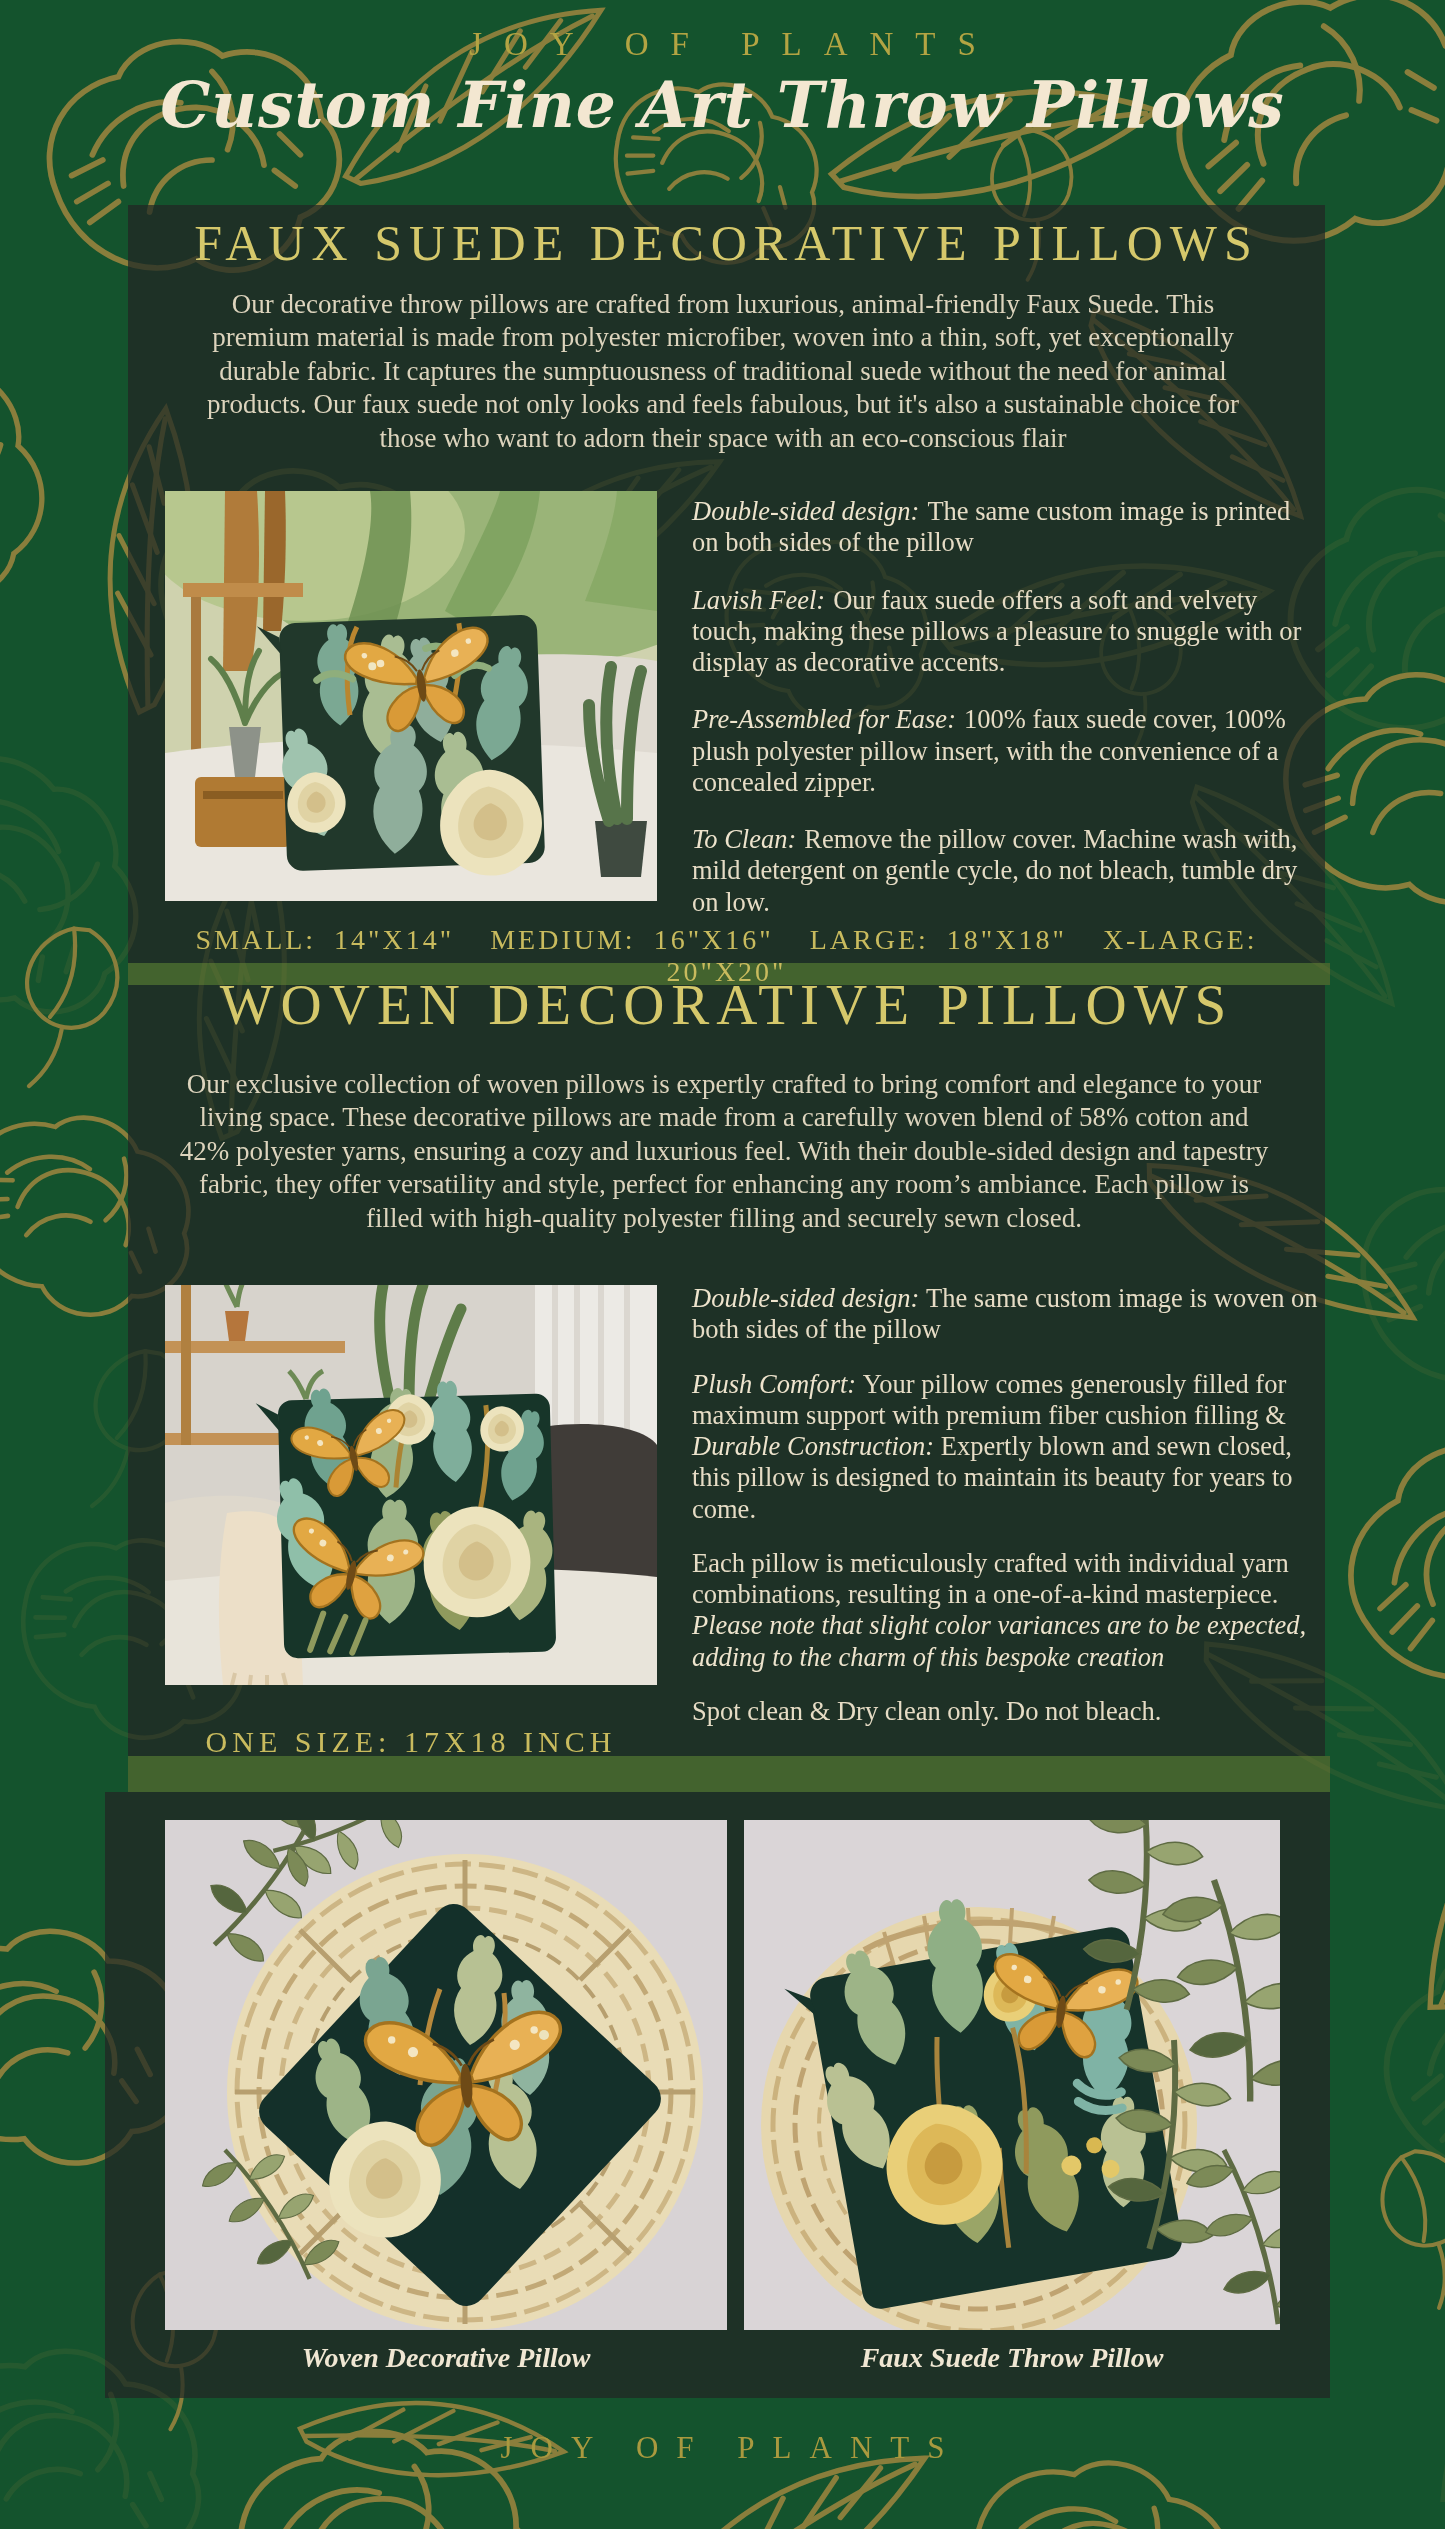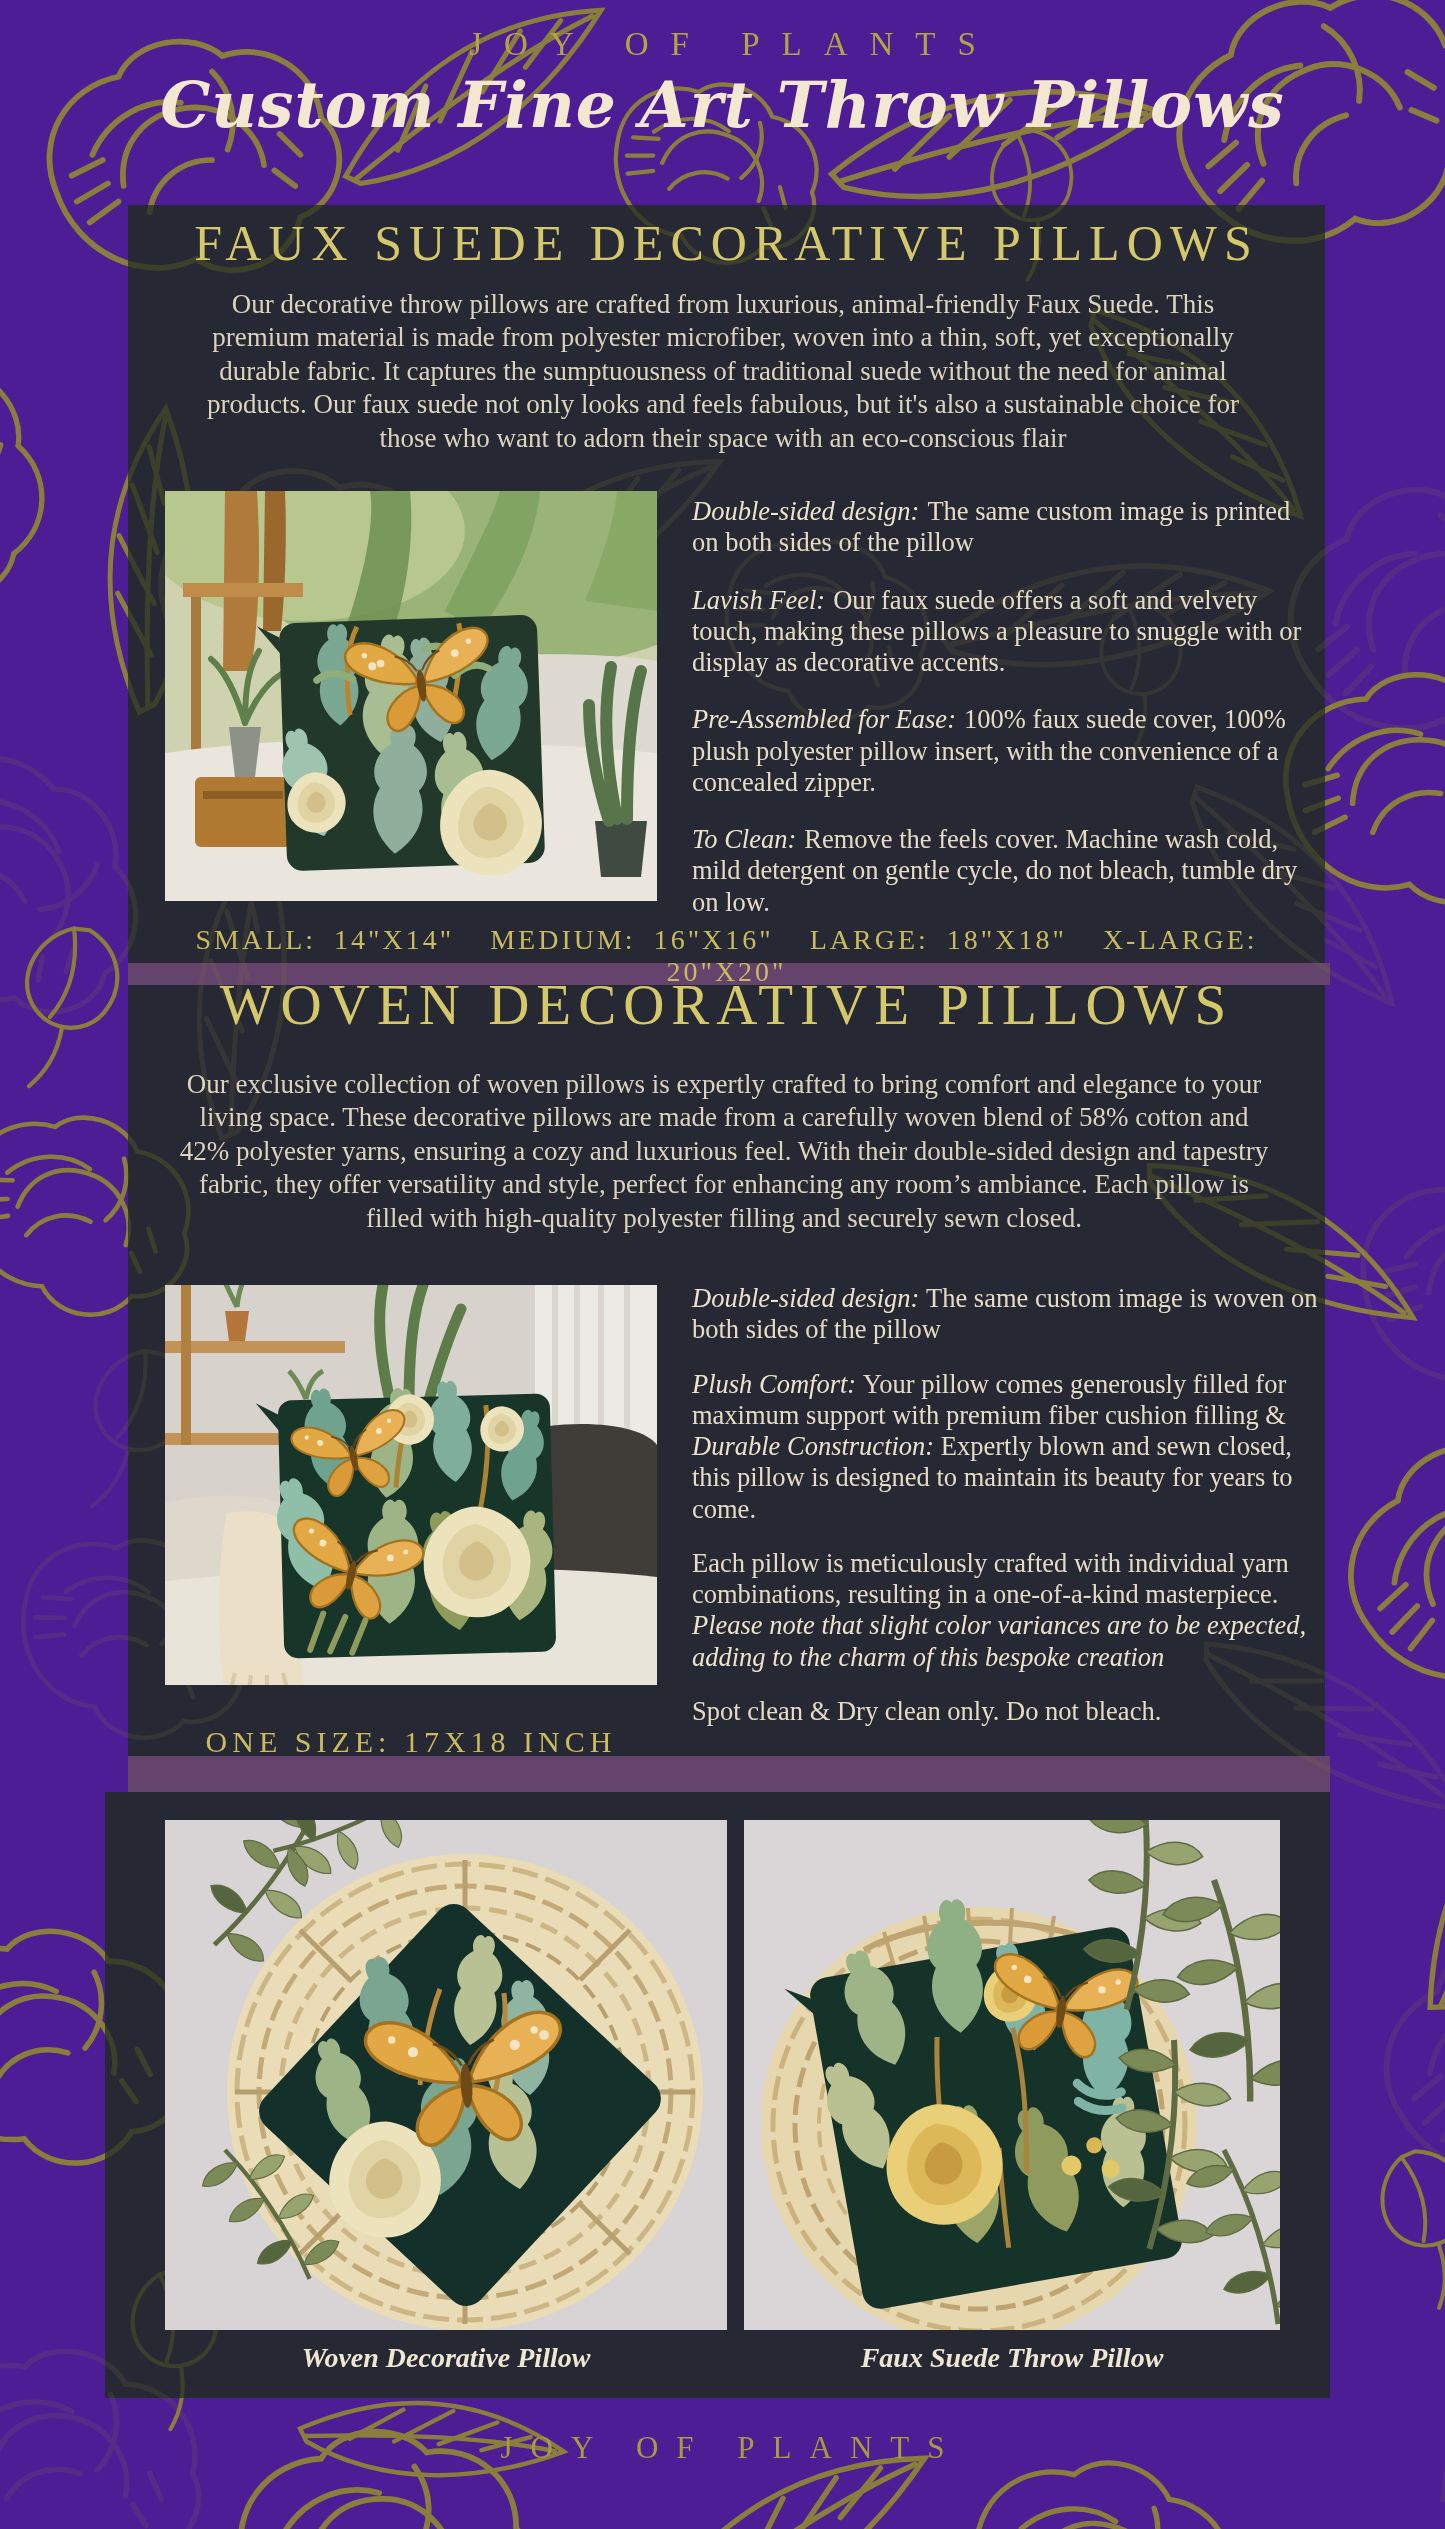--- a/index.html
+++ b/index.html
@@ -1,16 +1,16 @@
 <!DOCTYPE html>
 <html><head>
 <meta charset="utf-8">
 <style>
   html,body{margin:0;padding:0;background:#2d2c18;}
-  .canvas{position:relative;width:1445px;height:2529px;margin:0 auto;background:#4c1d95;overflow:hidden;
+  .canvas{position:relative;width:1445px;height:2529px;margin:0 auto;background:#14532d;overflow:hidden;
           font-family:"Liberation Serif", serif;}
   .layer{position:absolute;inset:0;}
   .bg-pattern{z-index:0;}
   .band{position:absolute;background:rgba(138,124,48,0.40);z-index:1;}
   .band1{left:128px;top:963px;width:1202px;height:22px;}
   .band2{left:128px;top:1756px;width:1202px;height:36px;}
   .panel{position:absolute;background:rgba(32,44,38,0.87);z-index:2;}
   .panelA{left:128px;top:205px;width:1197px;height:758px;}
   .panelB{left:128px;top:985px;width:1197px;height:771px;}
   .panelC{left:105px;top:1792px;width:1225px;height:606px;}
@@ -190,21 +190,21 @@
       <use href="#bloom" transform="translate(-96,56) scale(0.6)"></use>
       <use href="#bfly" transform="translate(12,-62) scale(1.25) rotate(-6)"></use>
       <circle cx="-36" cy="-78" r="4" fill="#efe7c4"></circle>
     </g>
   </svg>
 
   <div class="content features features1">
     <p class="feature"><em>Double-sided design:</em><span>The same custom image is printed on both sides of the pillow</span></p>
     <p class="feature"><em>Lavish Feel:</em><span>Our faux suede offers a soft and velvety touch, making these pillows a pleasure to snuggle with or display as decorative accents.</span></p>
     <p class="feature"><em>Pre-Assembled for Ease:</em><span>100% faux suede cover, 100% plush polyester pillow insert, with the convenience of a concealed zipper.</span></p>
-    <p class="feature"><em>To Clean:</em><span>Remove the feels cover. Machine wash cold, mild detergent on gentle cycle, do not bleach, tumble dry on low.</span></p>
+    <p class="feature"><em>To Clean:</em><span>Remove the pillow cover. Machine wash with, mild detergent on gentle cycle, do not bleach, tumble dry on low.</span></p>
   </div>
 
   <div class="content center sizes-line">SMALL: 14"X14"  MEDIUM: 16"X16"  LARGE: 18"X18"  X-LARGE: 20"X20"</div>
 
   <div class="content center h-gold h2">WOVEN DECORATIVE PILLOWS</div>
   <div class="content center intro intro2">Our exclusive collection of woven pillows is expertly crafted to bring comfort and elegance to your living space. These decorative pillows are made from a carefully woven blend of 58% cotton and 42% polyester yarns, ensuring a cozy and luxurious feel. With their double-sided design and tapestry fabric, they offer versatility and style, perfect for enhancing any room’s ambiance. Each pillow is filled with high-quality polyester filling and securely sewn closed.</div>
 
   <svg class="photo" style="left:165px;top:1285px" width="492" height="400" viewBox="0 0 492 400">
     <rect width="492" height="400" fill="#d7d3cc"></rect>
     <rect x="370" y="0" width="122" height="300" fill="#eceae5"></rect>

